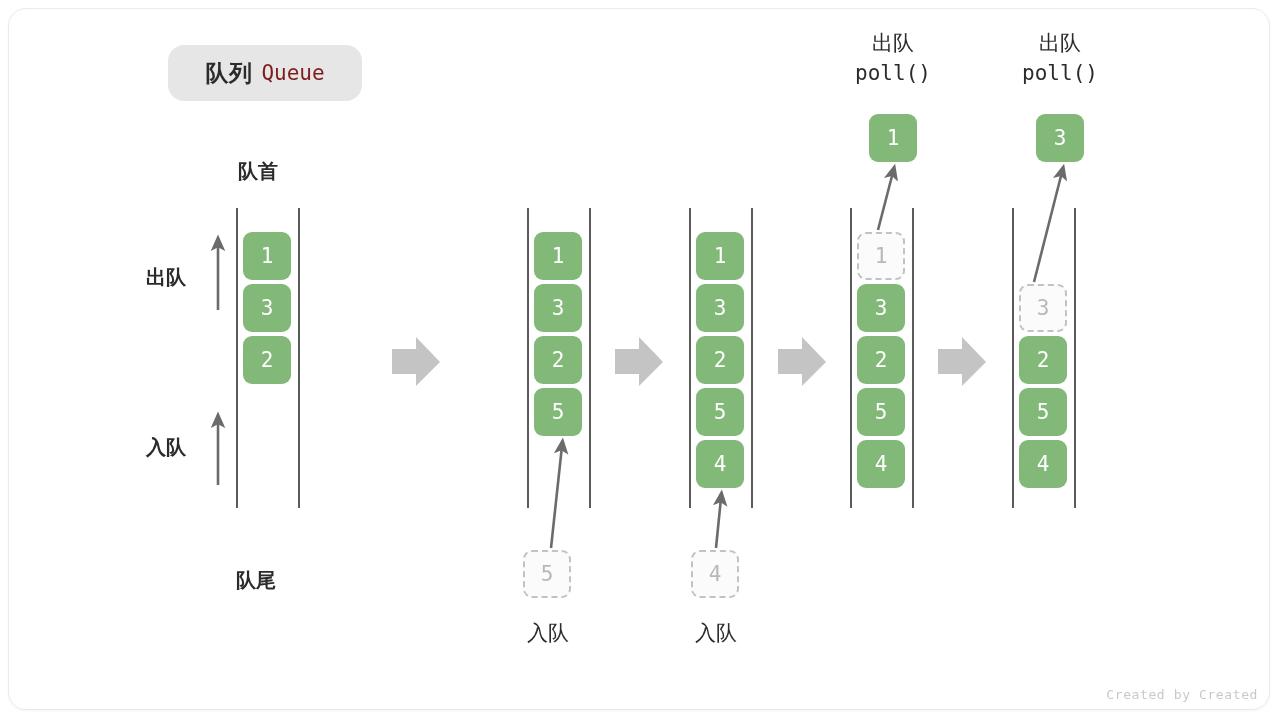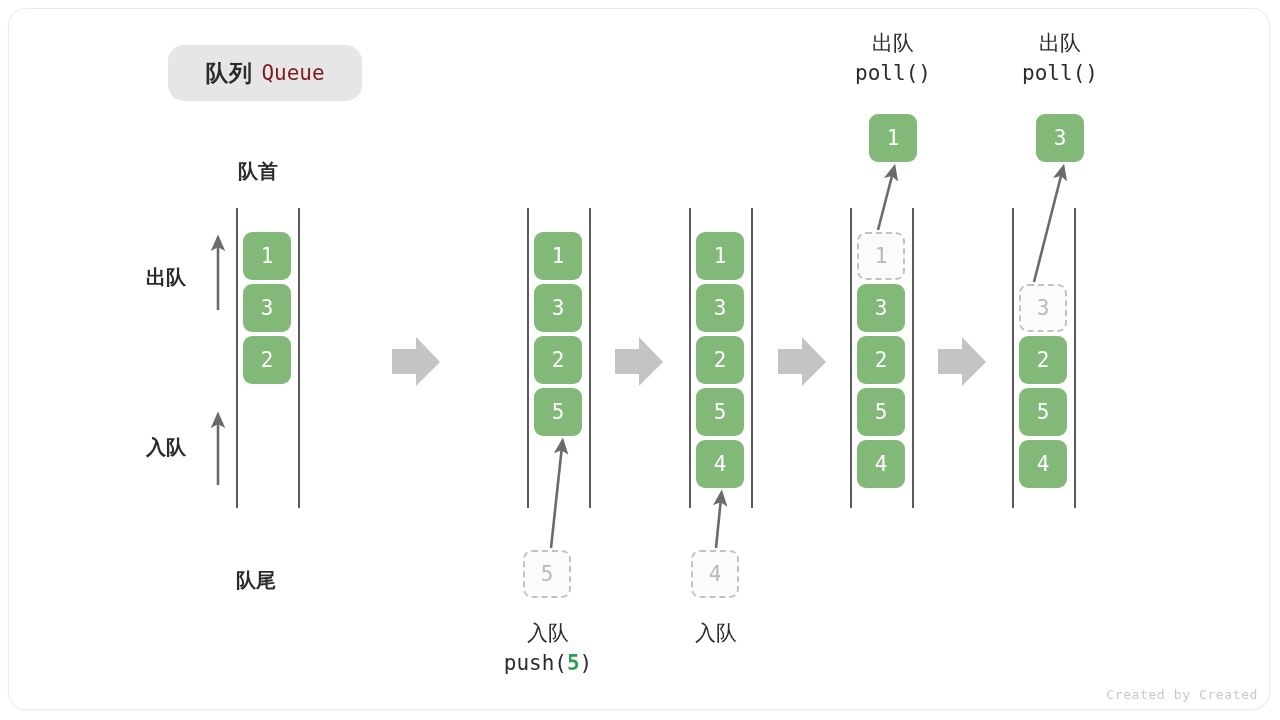--- a/index.html
+++ b/index.html
@@ -146,21 +146,20 @@
 
   <div class="rail" style="left:527px; top:208px; height:300px;"></div>
   <div class="rail" style="left:589px; top:208px; height:300px;"></div>
   <div class="cell" style="left:534px; top:232px;">1</div>
   <div class="cell" style="left:534px; top:284px;">3</div>
   <div class="cell" style="left:534px; top:336px;">2</div>
   <div class="cell" style="left:534px; top:388px;">5</div>
   <div class="cell ghost" style="left:523px; top:550px;">5</div>
   <div class="op-label" style="left:463px; top:618px; width:170px;">
     <span class="l1">入队</span>
-    <span class="l2"><span>push(</span><span class="num">5</span><span>)</span></span>
   </div>
 
   <div class="rail" style="left:689px; top:208px; height:300px;"></div>
   <div class="rail" style="left:751px; top:208px; height:300px;"></div>
   <div class="cell" style="left:696px; top:232px;">1</div>
   <div class="cell" style="left:696px; top:284px;">3</div>
   <div class="cell" style="left:696px; top:336px;">2</div>
   <div class="cell" style="left:696px; top:388px;">5</div>
   <div class="cell" style="left:696px; top:440px;">4</div>
   <div class="cell ghost" style="left:691px; top:550px;">4</div>

